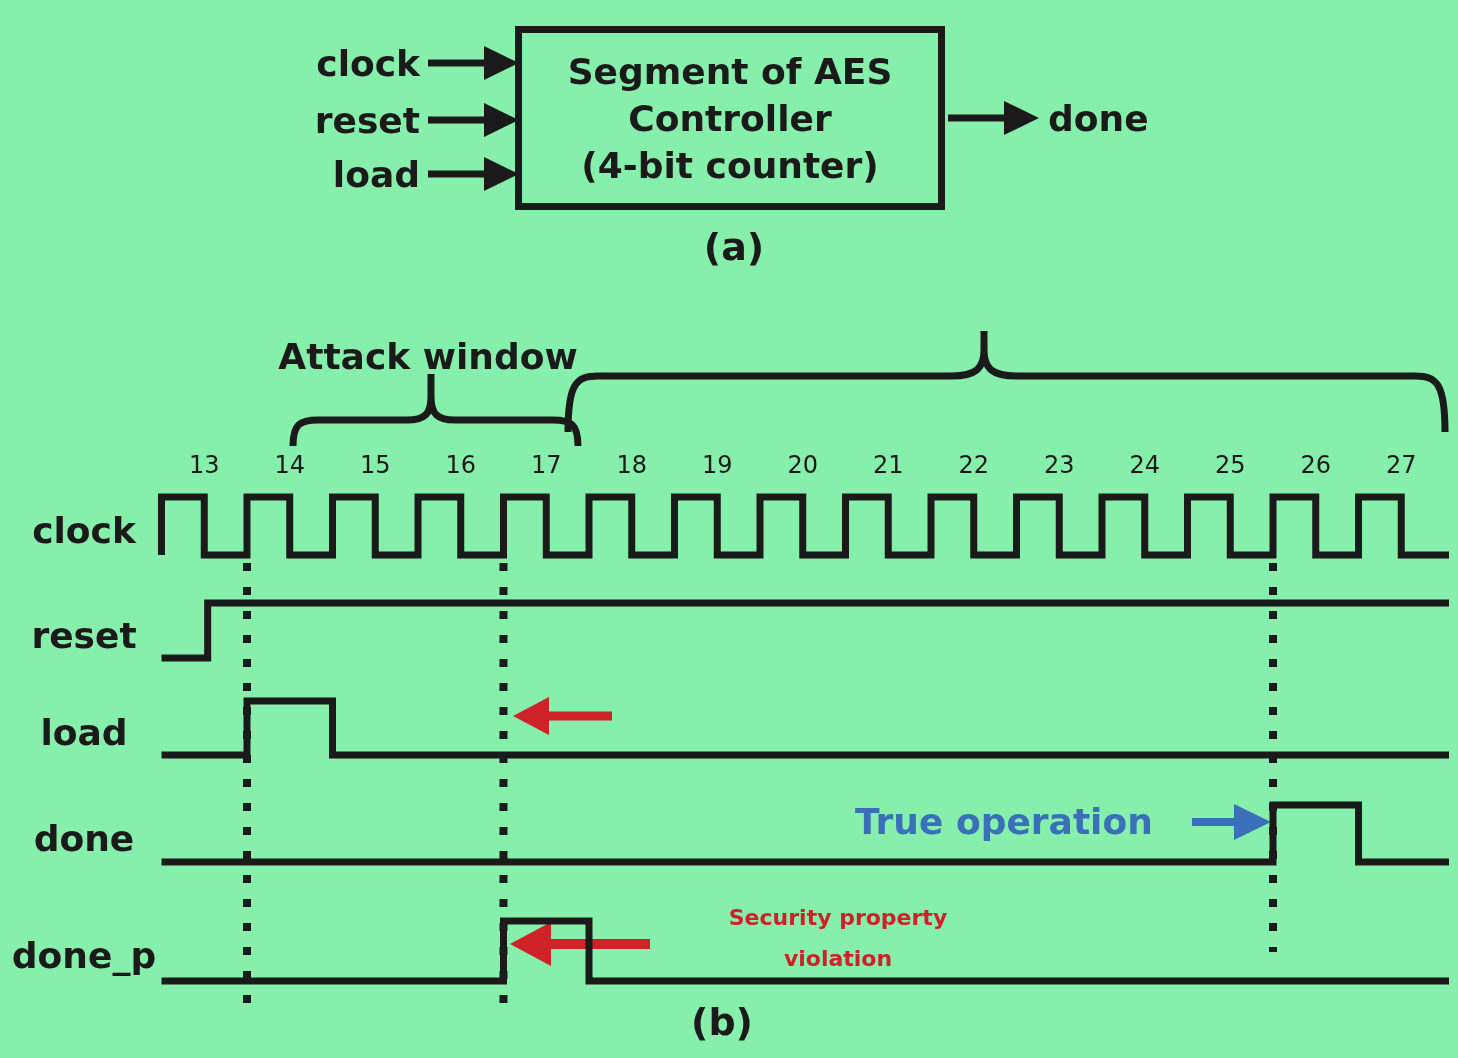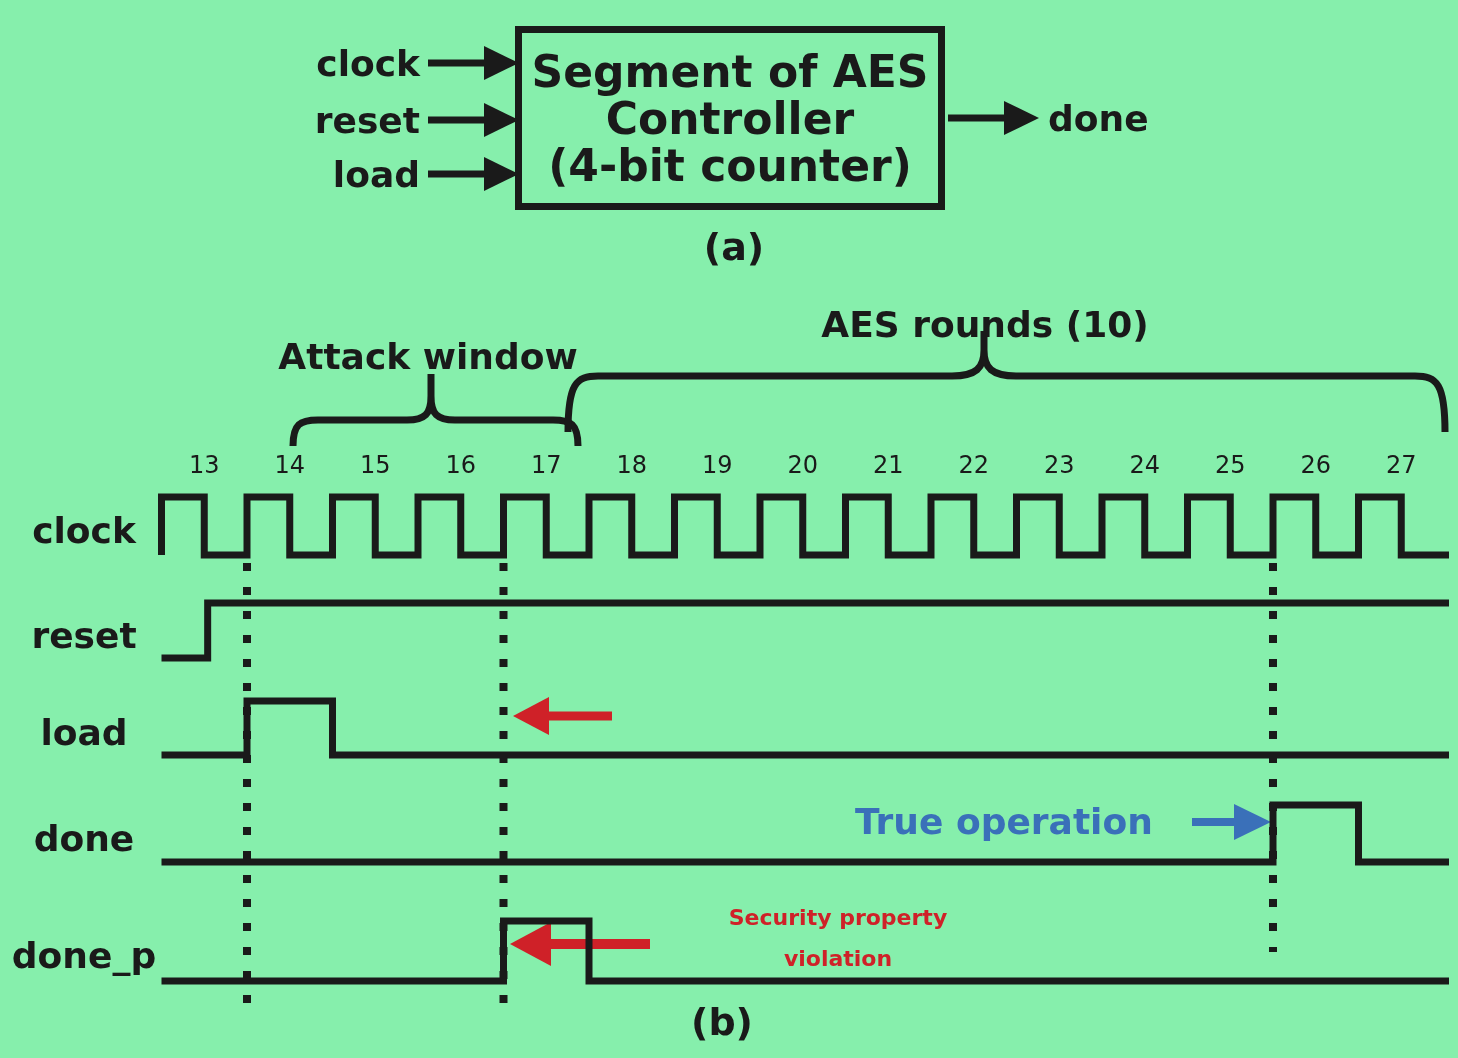--- a/index.html
+++ b/index.html
@@ -13,21 +13,21 @@
   }
   .abs{position:absolute;white-space:nowrap;}
   .ctr{transform:translate(-50%,-50%);}
   .vctr{transform:translateY(-50%);}
   
   .io-label{font-size:36px;font-weight:700;width:140px;text-align:right;}
   #aes-box{
     position:absolute;left:515px;top:26px;width:430px;height:184px;
     border:7px solid #1a1a1a;box-sizing:border-box;
     display:flex;flex-direction:column;justify-content:center;
-    text-align:center;font-size:44px;font-weight:700;line-height:47px;
+    text-align:center;font-size:36px;font-weight:700;line-height:47px;
   }
   .caption{font-size:38px;font-weight:700;}
   
   .anno{font-size:36px;font-weight:700;}
   .red{color:#cf2128;}
   .blue{color:#3a70b9;}
   .sig-label{position:absolute;font-size:36px;font-weight:700;transform:translate(-50%,-50%);white-space:nowrap;}
   .cycle-num{position:absolute;font-size:24px;font-weight:400;transform:translate(-50%,-50%);}
   #violation-label{text-align:center;font-size:22px;line-height:41px;font-weight:700;}
   #first-round-label{font-size:34px;}
@@ -44,21 +44,20 @@
 
   <div id="aes-box">
     <div>Segment of AES</div>
     <div>Controller</div>
     <div>(4-bit counter)</div>
   </div>
 
   <div class="abs io-label vctr" style="left:1048px;top:118px;text-align:left;">done</div>
   <div class="abs caption ctr" style="left:734px;top:247px;">(a)</div>
 
-  <div class="abs anno ctr" style="left:985px;top:324px;">AES rounds (10)</div>
   <div class="abs anno ctr" style="left:428px;top:356px;">Attack window</div>
 
   <div class="abs anno blue vctr" style="left:855px;top:821px;">True operation</div>
 
   <div class="abs red ctr" id="violation-label" style="left:838px;top:938px;">
     <div>Security property</div>
     <div>violation</div>
   </div>
 
   <div class="abs caption ctr" style="left:722px;top:1022px;">(b)</div>

